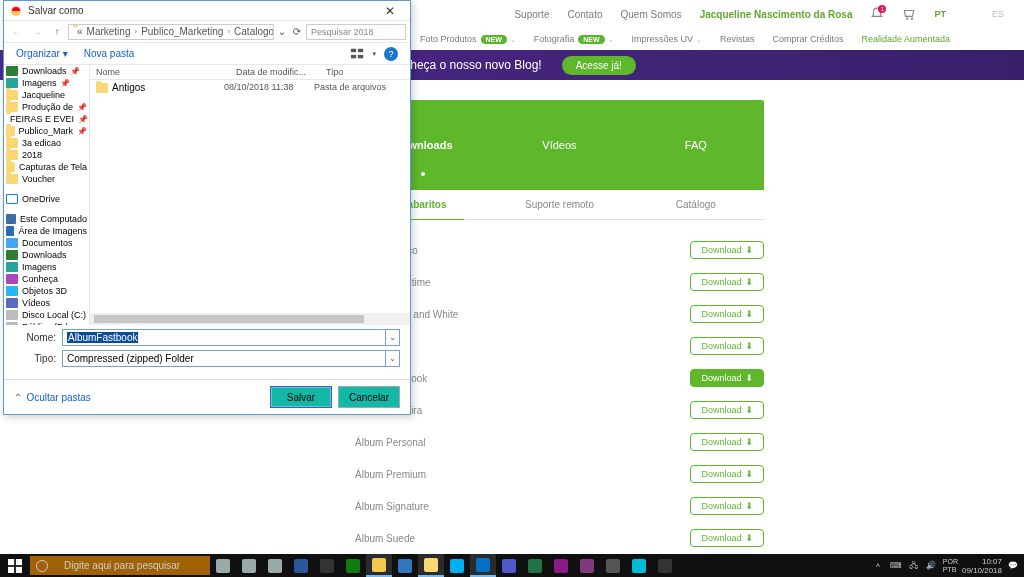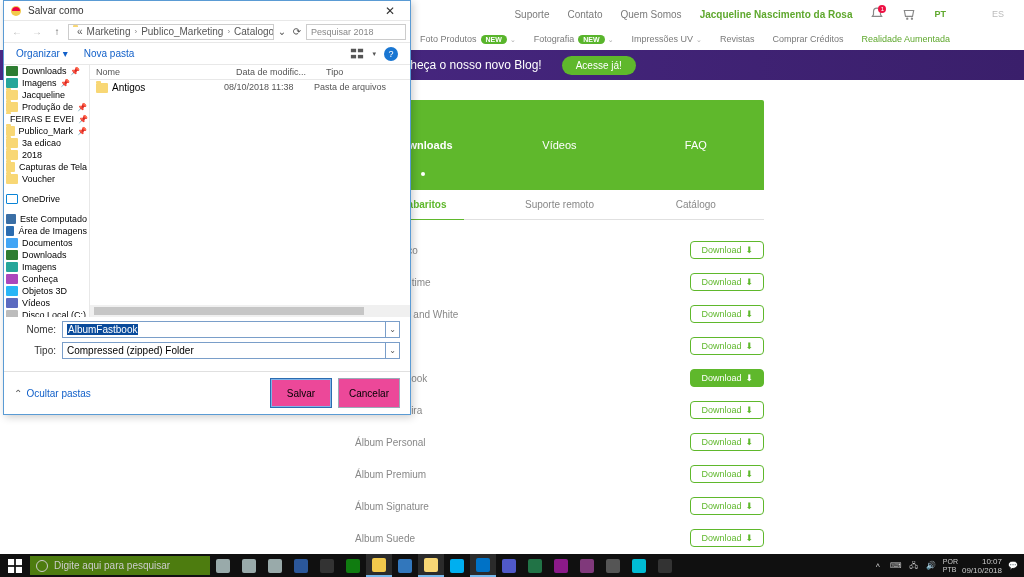--- a/index.html
+++ b/index.html
@@ -96,28 +96,28 @@
 .fldrow { display: flex; align-items: center; margin-bottom: 4px; }
 .fldrow label { width: 48px; text-align: right; padding-right: 6px; color: #333; }
 .fldrow .val { flex: 1; border: 1px solid #7a9ec9; height: 17px; font-size: 10px; padding: 0 4px; display: flex; align-items: center; background: #fff; }
 .fldrow .val.sel { }
 .fldrow .val .seltext { background: #0a4b9b; color: #fff; padding: 0 1px; }
 .fldrow .dd { width: 14px; text-align: center; border: 1px solid #7a9ec9; border-left: none; height: 17px; cursor: pointer; color: #555; font-size: 8px; line-height: 15px; }
 
 .bottombar { border-top: 1px solid #e0e0e0; padding: 6px 10px; display: flex; align-items: center; font-size: 10px; }
 .bottombar .hide { color: #1260c9; cursor: pointer; }
 .bottombar .btns { margin-left: auto; display: flex; gap: 6px; }
-.bottombar button { width: 62px; height: 30px; font-size: 10px; border: 1px solid #9aaab8; background: #ec4899; cursor: pointer; }
+.bottombar button { width: 62px; height: 22px; font-size: 10px; border: 1px solid #9aaab8; background: #14b8a6; cursor: pointer; }
 .bottombar button.primary { border: 1px solid #2b6cb0; box-shadow: 0 0 0 1px #7fb4e8 inset; }
 
 
 .taskbar { position: absolute; bottom: 0; left: 0; right: 0; height: 23px; background: #101010; display: flex; align-items: center; color: #fff; font-size: 10px; }
 .start { width: 30px; height: 100%; display: flex; align-items: center; justify-content: center; cursor: pointer; }
 .start svg { width: 14px; height: 14px; }
-.searchbox { width: 180px; height: 19px; background: #4d7c0f; display: flex; align-items: center; padding: 0 6px; gap: 6px; color: #ccc; font-size: 10px; text-align: right; }
+.searchbox { width: 180px; height: 19px; background: #a16207; display: flex; align-items: center; padding: 0 6px; gap: 16px; color: #ccc; font-size: 10px; text-align: right; }
 .searchbox .circ { width: 12px; height: 12px; border: 1.5px solid #ccc; border-radius: 50%; }
 .tb-icons { display: flex; align-items: center; height: 100%; }
 .tb-icons .ic { width: 26px; height: 100%; display: flex; align-items: center; justify-content: center; cursor: pointer; }
 .tb-icons .ic.active { background: #2b2b2b; border-bottom: 2px solid #76b9ed; }
 .tray { margin-left: auto; display: flex; align-items: center; gap: 4px; padding-right: 4px; font-size: 8px; color: #ccc; }
 .tray .clock { text-align: right; line-height: 9px; }
 .tray .tic { width: 14px; height: 14px; display: flex; align-items: center; justify-content: center; }
 .tb-sq { display: inline-block; border-radius: 2px; }
 </style>
 </head>

